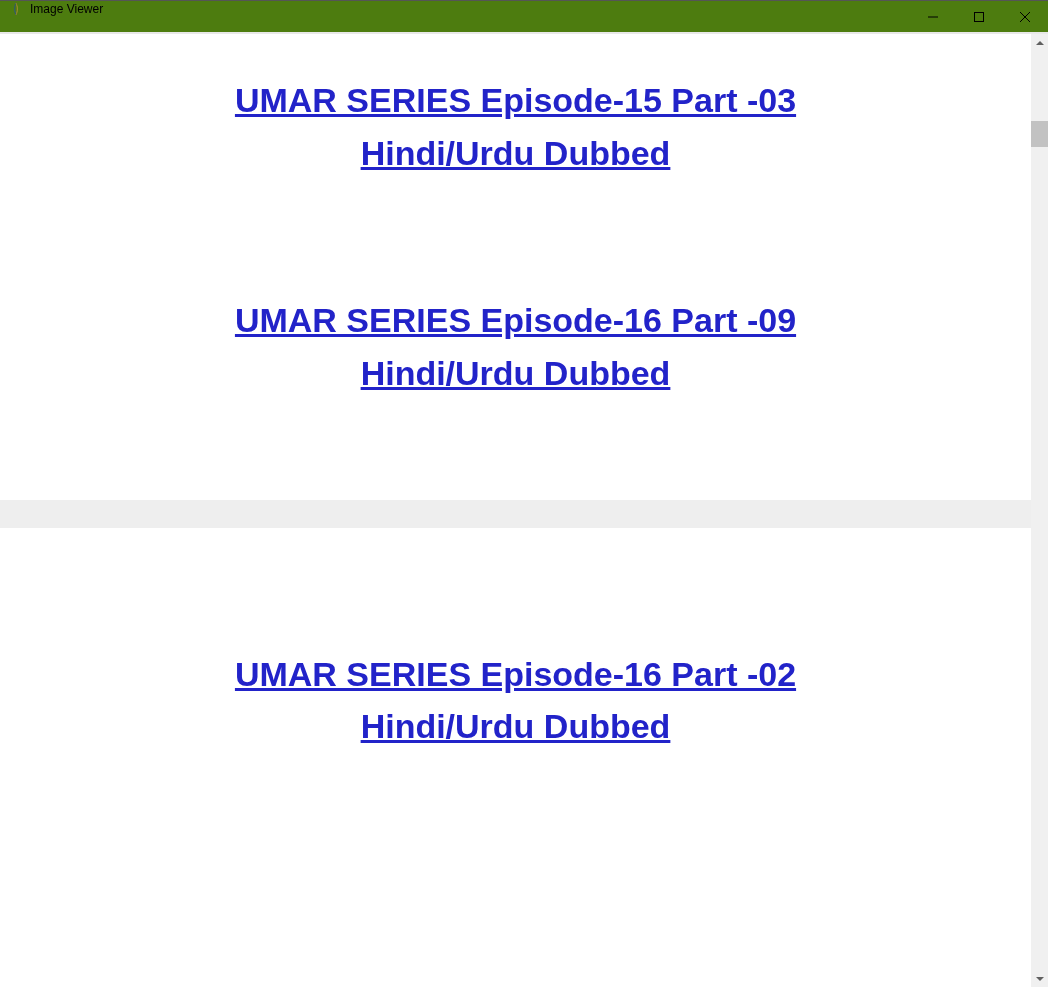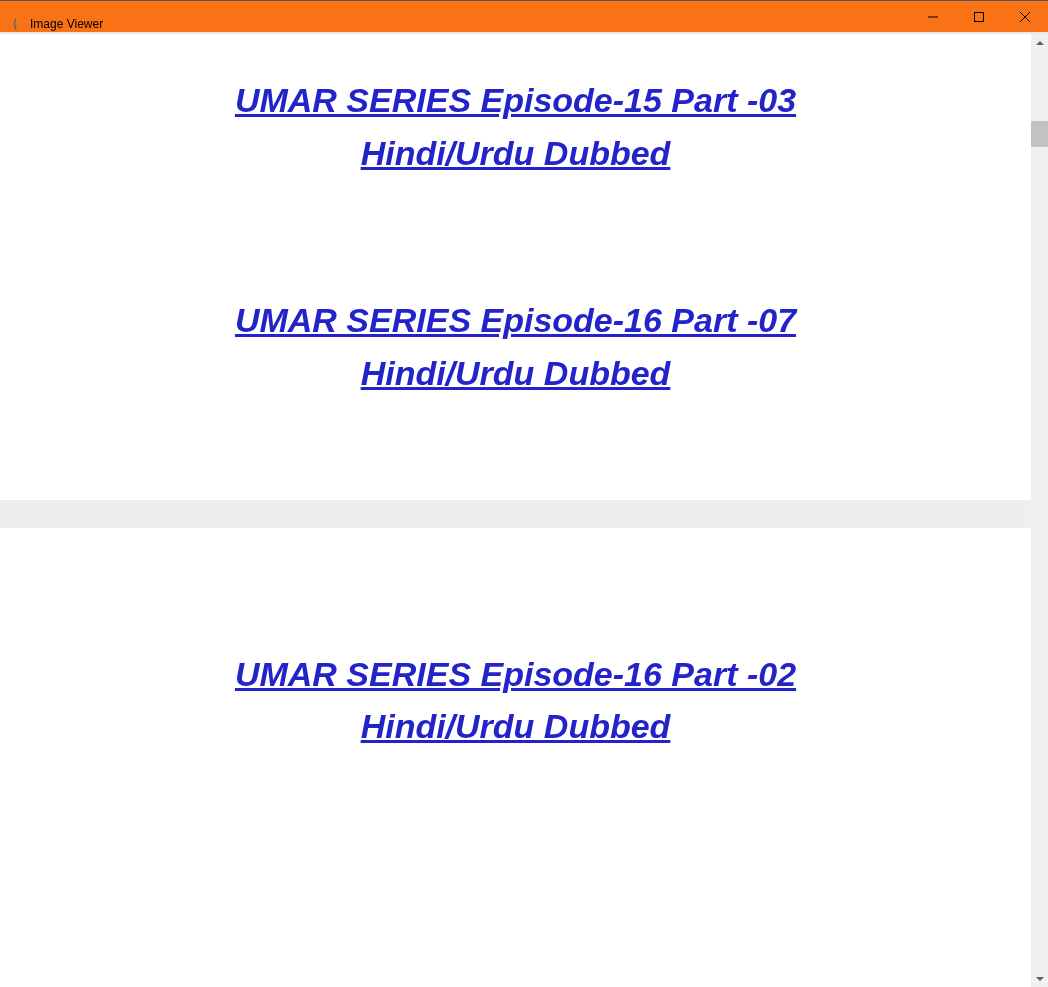--- a/index.html
+++ b/index.html
@@ -17,23 +17,23 @@
     }
     .window-frame {
       width: 100%;
       height: 100%;
       border-top: 1px solid #555;
       display: flex;
       flex-direction: column;
     }
     .titlebar {
       height: 32px;
-      background: #f97316;
-      display: flex;
-      align-items: flex-end;
+      background: #4d7c0f;
+      display: flex;
+      align-items: flex-start;
       justify-content: space-between;
       border-bottom: 1px solid #e8e8e8;
     }
     .titlebar-left {
       display: flex;
       align-items: center;
       padding-left: 8px;
       gap: 6px;
     }
     .app-icon {
@@ -78,21 +78,20 @@
       overflow: hidden;
       background: #ffffff;
     }
     .page-body {
       background: #eeeeee;
     }
     .card {
       background: #ffffff;
       margin: 0 0 28px 0;
       padding: 40px 40px 100px 40px;
-      font-style: italic;
     }
     .card-top-pad { padding-top: 40px; }
     .card-big-top-pad { padding-top: 120px; }
 
     .link-heading {
       text-align: center;
       font-size: 34px;
       font-weight: 700;
       color: #2223c9;
       line-height: 1.55;
@@ -197,21 +196,21 @@
             <a href="#">
               <span>UMAR SERIES Episode-15 Part -03</span><br>
               <span>Hindi/Urdu Dubbed</span>
             </a>
           </h2>
 
           <div class="spacer-between"></div>
 
           <h2 class="link-heading">
             <a href="#">
-              <span>UMAR SERIES Episode-16 Part -07</span><br>
+              <span>UMAR SERIES Episode-16 Part -09</span><br>
               <span>Hindi/Urdu Dubbed</span>
             </a>
           </h2>
         </div>
 
         <div class="card card-big-top-pad" style="padding-bottom:40px;">
           <h2 class="link-heading">
             <a href="#">
               <span>UMAR SERIES Episode-16 Part -02</span><br>
               <span>Hindi/Urdu Dubbed</span>

